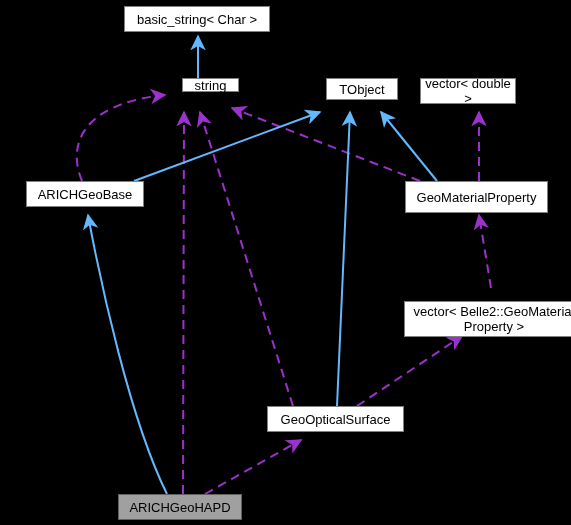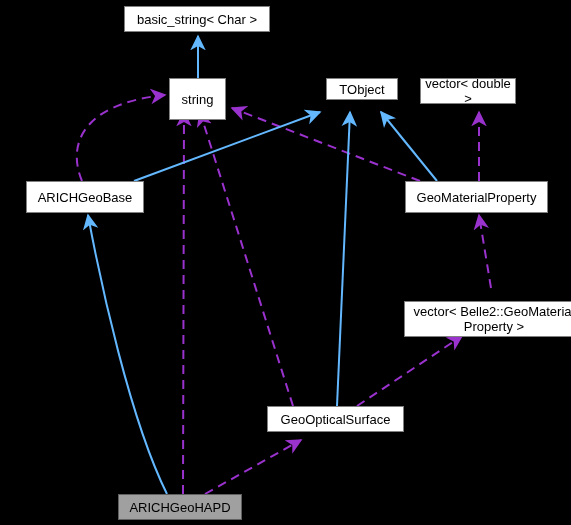--- a/index.html
+++ b/index.html
@@ -81,27 +81,27 @@
 
     <path d="M337,406 L442,336" fill="none" stroke="#9a32cd" stroke-width="2" stroke-dasharray="9,6" marker-end="url(#arrow-purple)"></path>
 
     <path d="M185,494 L281,440" fill="none" stroke="#9a32cd" stroke-width="2" stroke-dasharray="9,6" marker-end="url(#arrow-purple)"></path>
 
     <path d="M147,494 C110,420 80,280 68,215" fill="none" stroke="#63b8ff" stroke-width="2" marker-end="url(#arrow-blue)"></path>
   </svg>
 
   <div class="node" style="left:104px; top:6px; width:146px; height:26px;">basic_string&lt; Char &gt;</div>
 
-  <div class="node" style="left:149px; top:78px; width:57px; height:42px;">string</div>
+  <div class="node" style="left:162px; top:78px; width:57px; height:14px;">string</div>
 
   <div class="node" style="left:306px; top:78px; width:72px; height:22px;">TObject</div>
 
   <div class="node" style="left:400px; top:78px; width:96px; height:26px;">vector&lt; double &gt;</div>
 
-  <div class="node" style="left:6px; top:181px; width:118px; height:32px;text-align:right;">ARICHGeoBase</div>
+  <div class="node" style="left:6px; top:181px; width:118px; height:26px;text-align:right;">ARICHGeoBase</div>
 
   <div class="node" style="left:385px; top:181px; width:143px; height:32px;text-align:center;">GeoMaterialProperty</div>
 
   <div class="node" style="left:384px; top:301px; width:180px; height:36px;">vector&lt; Belle2::GeoMaterial
 Property &gt;</div>
 
   <div class="node" style="left:247px; top:406px; width:137px; height:26px;">GeoOpticalSurface</div>
 
   <div class="node current" style="left:98px; top:494px; width:124px; height:26px;">ARICHGeoHAPD</div>
 

